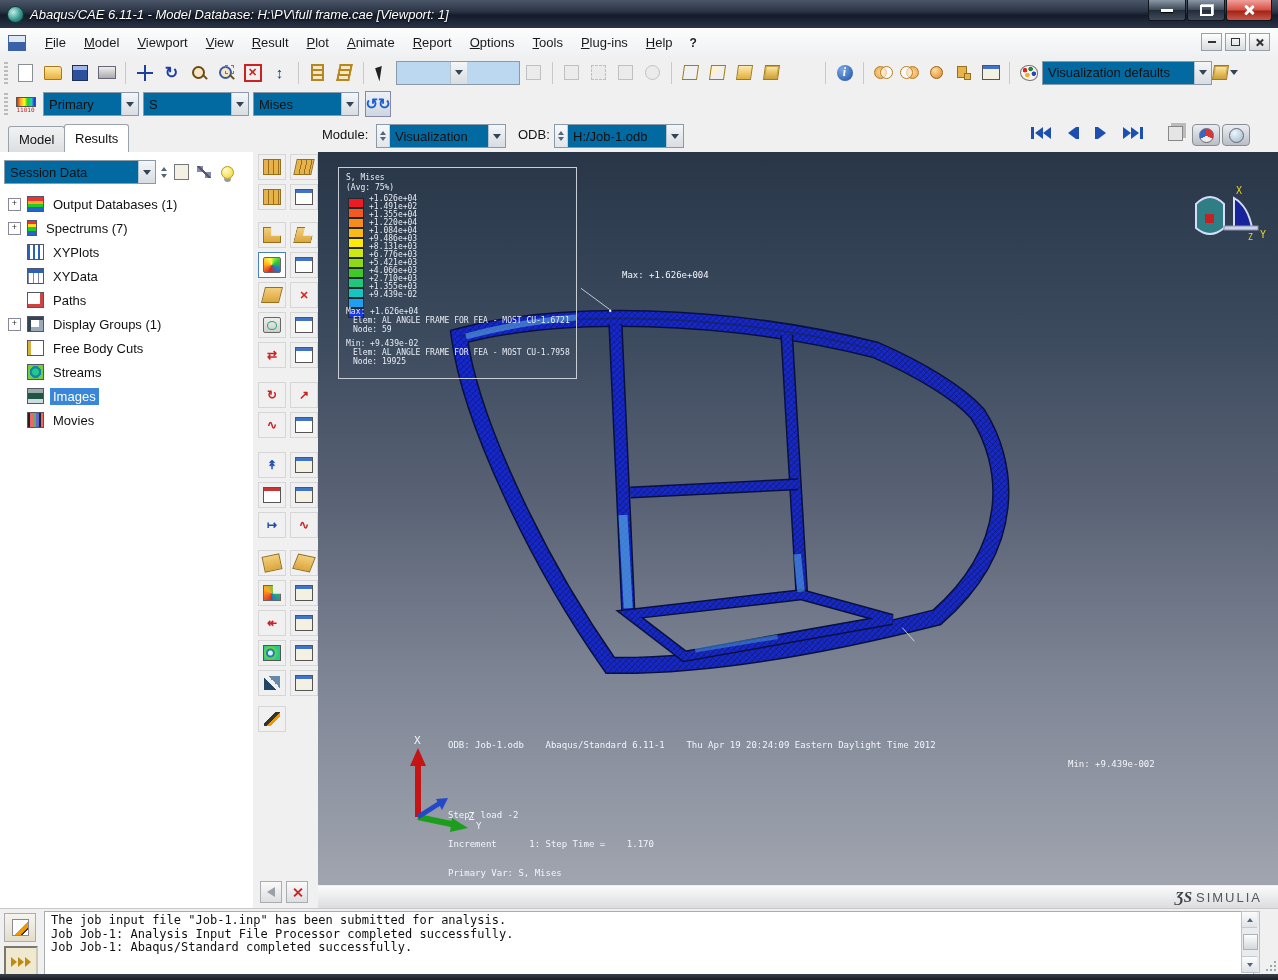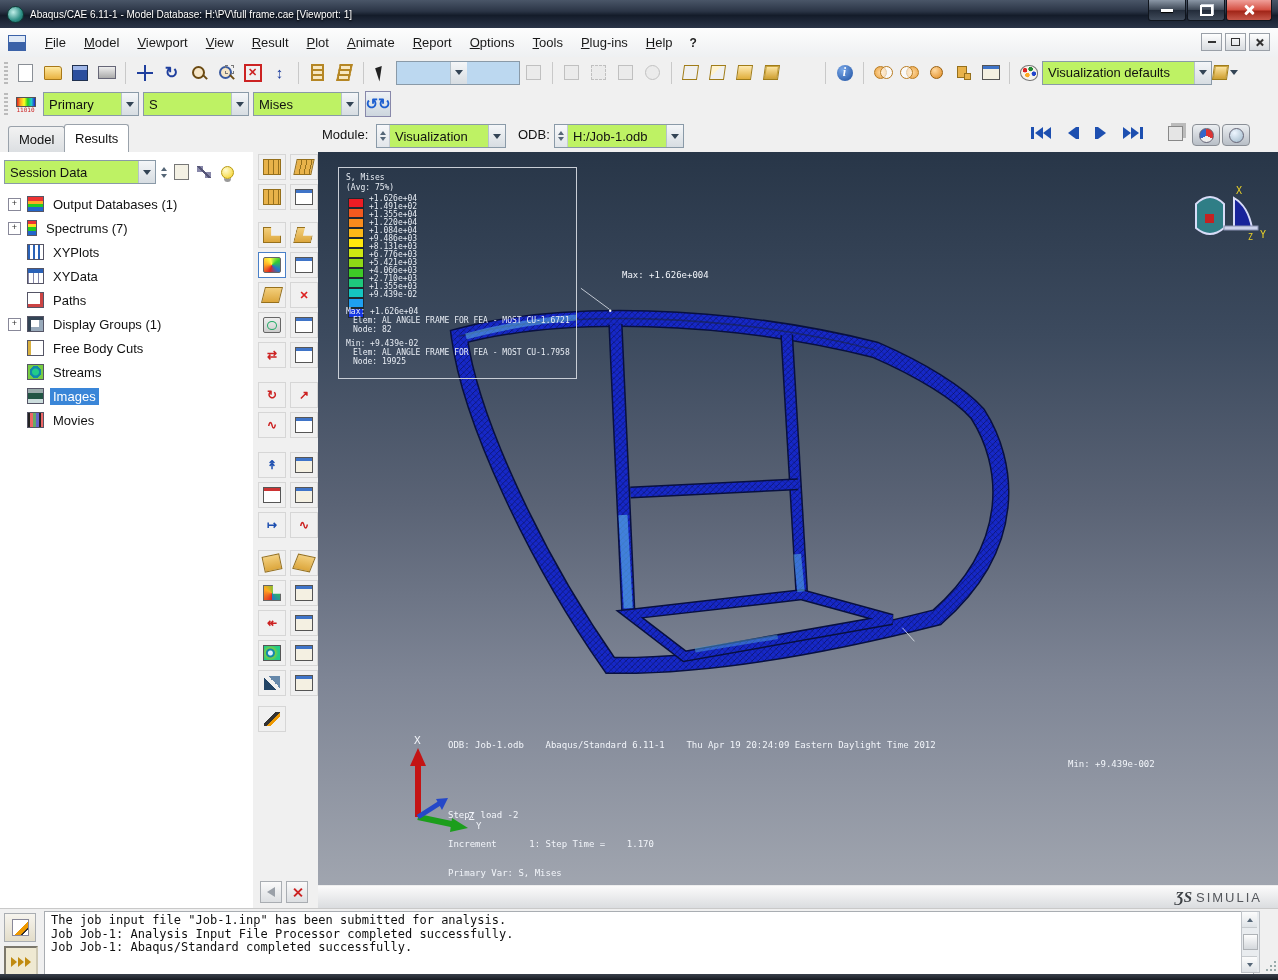--- a/index.html
+++ b/index.html
@@ -6,21 +6,21 @@
   .app{position:relative;width:1278px;height:980px;background:#f0f0f0;overflow:hidden;
        font-family:"Liberation Sans",sans-serif;font-size:13px;color:#111;}
   .abs{position:absolute;}
 
   
   .titlebar{left:0;top:0;width:1278px;height:28px;
     background:linear-gradient(#4a5668 0%,#2b3546 40%,#141c2a 55%,#2a3447 100%);
     color:#fff;display:flex;align-items:center;}
   .titlebar .ticon{width:15px;height:15px;margin:0 6px 0 7px;border-radius:50%;
     background:radial-gradient(circle at 35% 35%,#bfeee8,#2e8f86 60%,#145a54);border:1px solid #0d3d38;}
-  .title-text{font-size:10px;text-shadow:0 1px 2px #000;white-space:nowrap;}
+  .title-text{font-size:13px;text-shadow:0 1px 2px #000;white-space:nowrap;font-style:italic;}
   .winbtns{position:absolute;right:6px;top:0;height:20px;display:flex;}
   .wbtn{width:36px;height:20px;border:1px solid #10151d;border-top:none;display:flex;align-items:center;justify-content:center;
     background:linear-gradient(#8b97a6,#3c4654 50%,#232c3a 52%,#404b5b);border-radius:0 0 3px 3px;margin-left:1px;}
   .wbtn.close{width:44px;background:linear-gradient(#f0a09a,#d44f42 50%,#a02417 55%,#c6574a);}
   .glyph-min{width:12px;height:3px;background:#fff;box-shadow:0 1px 1px #000;}
   .glyph-restore{width:9px;height:7px;border:2px solid #fff;box-shadow:1px -1px 0 #cfd6df;}
   .glyph-close{position:relative;width:12px;height:12px;}
   .glyph-close i,.glyph-close b{position:absolute;left:5px;top:0;width:2.5px;height:12px;background:#fff;border-radius:1px;}
   .glyph-close i{transform:rotate(45deg);} .glyph-close b{transform:rotate(-45deg);}
 
@@ -84,21 +84,21 @@
   .ic-ball{width:11px;height:11px;border-radius:50%;background:radial-gradient(circle at 35% 30%,#ffd9a0,#e08a20);border:1px solid #9a6010;}
   .ic-blocks{position:relative;width:14px;height:14px;}
   .ic-blocks u{position:absolute;left:0;top:0;width:8px;height:10px;background:#e8b24a;border:1px solid #96701c;}
   .ic-blocks s{position:absolute;right:0;bottom:0;width:5px;height:5px;background:#e8b24a;border:1px solid #96701c;}
   .ic-dialog{width:16px;height:13px;border:1px solid #555;background:linear-gradient(#3f74c8 0 3px,#f4f0e2 3px);}
   .ic-palette{width:16px;height:14px;border-radius:50% 50% 45% 55%;border:1px solid #777;background:
     radial-gradient(circle at 25% 30%,#d22 0 2px,transparent 2.5px),
     radial-gradient(circle at 60% 22%,#283 0 2px,transparent 2.5px),
     radial-gradient(circle at 80% 55%,#24c 0 2px,transparent 2.5px),
     radial-gradient(circle at 40% 65%,#fa2 0 2px,transparent 2.5px),#f7f3ea;}
-  .combo{height:22px;background:#bef264;border:1px solid #8a9aa8;display:flex;align-items:center;position:relative;}
+  .combo{height:22px;background:#0369a1;border:1px solid #8a9aa8;display:flex;align-items:center;position:relative;}
   .combo .val{flex:1;padding:0 5px;white-space:nowrap;overflow:hidden;}
   .combo .drop{width:16px;height:100%;border-left:1px solid #b5c2cc;background:linear-gradient(#f4f6f8,#d7dde2);
     display:flex;align-items:center;justify-content:center;}
   .tri-down{width:0;height:0;border-left:4px solid transparent;border-right:4px solid transparent;border-top:5px solid #345;}
   .combo.blue{background:#bcd8f0;flex-direction:column;}
   .spin{display:flex;flex-direction:column;justify-content:center;gap:2px;padding:0 3px;border-right:1px solid #c5ccd4;height:100%;background:linear-gradient(#f7f8fa,#e2e6ea);}
   .tri-up-s{width:0;height:0;border-left:3px solid transparent;border-right:3px solid transparent;border-bottom:4px solid #567;}
   .tri-down-s{width:0;height:0;border-left:3px solid transparent;border-right:3px solid transparent;border-top:4px solid #567;}
   .ic-field{width:20px;height:18px;position:relative;}
   .ic-field u{position:absolute;left:0;top:2px;width:18px;height:8px;background:linear-gradient(90deg,#d22,#fa2,#ff2,#2c2,#2cc,#22c);border:1px solid #555;}
@@ -786,21 +786,21 @@
         <div class="leg-tick">+6.776e+03</div>
         <div class="leg-tick">+5.421e+03</div>
         <div class="leg-tick">+4.066e+03</div>
         <div class="leg-tick">+2.710e+03</div>
         <div class="leg-tick">+1.355e+03</div>
         <div class="leg-tick">+9.439e-02</div>
       </div>
       <div class="leg-info">
         <div>Max: +1.626e+04</div>
         <div class="leg-ind">Elem: AL ANGLE FRAME FOR FEA - MOST CU-1.6721</div>
-        <div class="leg-ind">Node: 82</div>
+        <div class="leg-ind">Node: 59</div>
         <div style="margin-top:5px">Min: +9.439e-02</div>
         <div class="leg-ind">Elem: AL ANGLE FRAME FOR FEA - MOST CU-1.7958</div>
         <div class="leg-ind">Node: 19925</div>
       </div>
     </div>
 
     <div class="vp-ann" style="left:304px;top:118px">Max: +1.626e+004</div>
     <div class="vp-ann" style="left:750px;top:607px">Min: +9.439e-002</div>
 
     <div class="vp-ann" style="left:130px;top:588px">ODB: Job-1.odb    Abaqus/Standard 6.11-1    Thu Apr 19 20:24:09 Eastern Daylight Time 2012</div>

